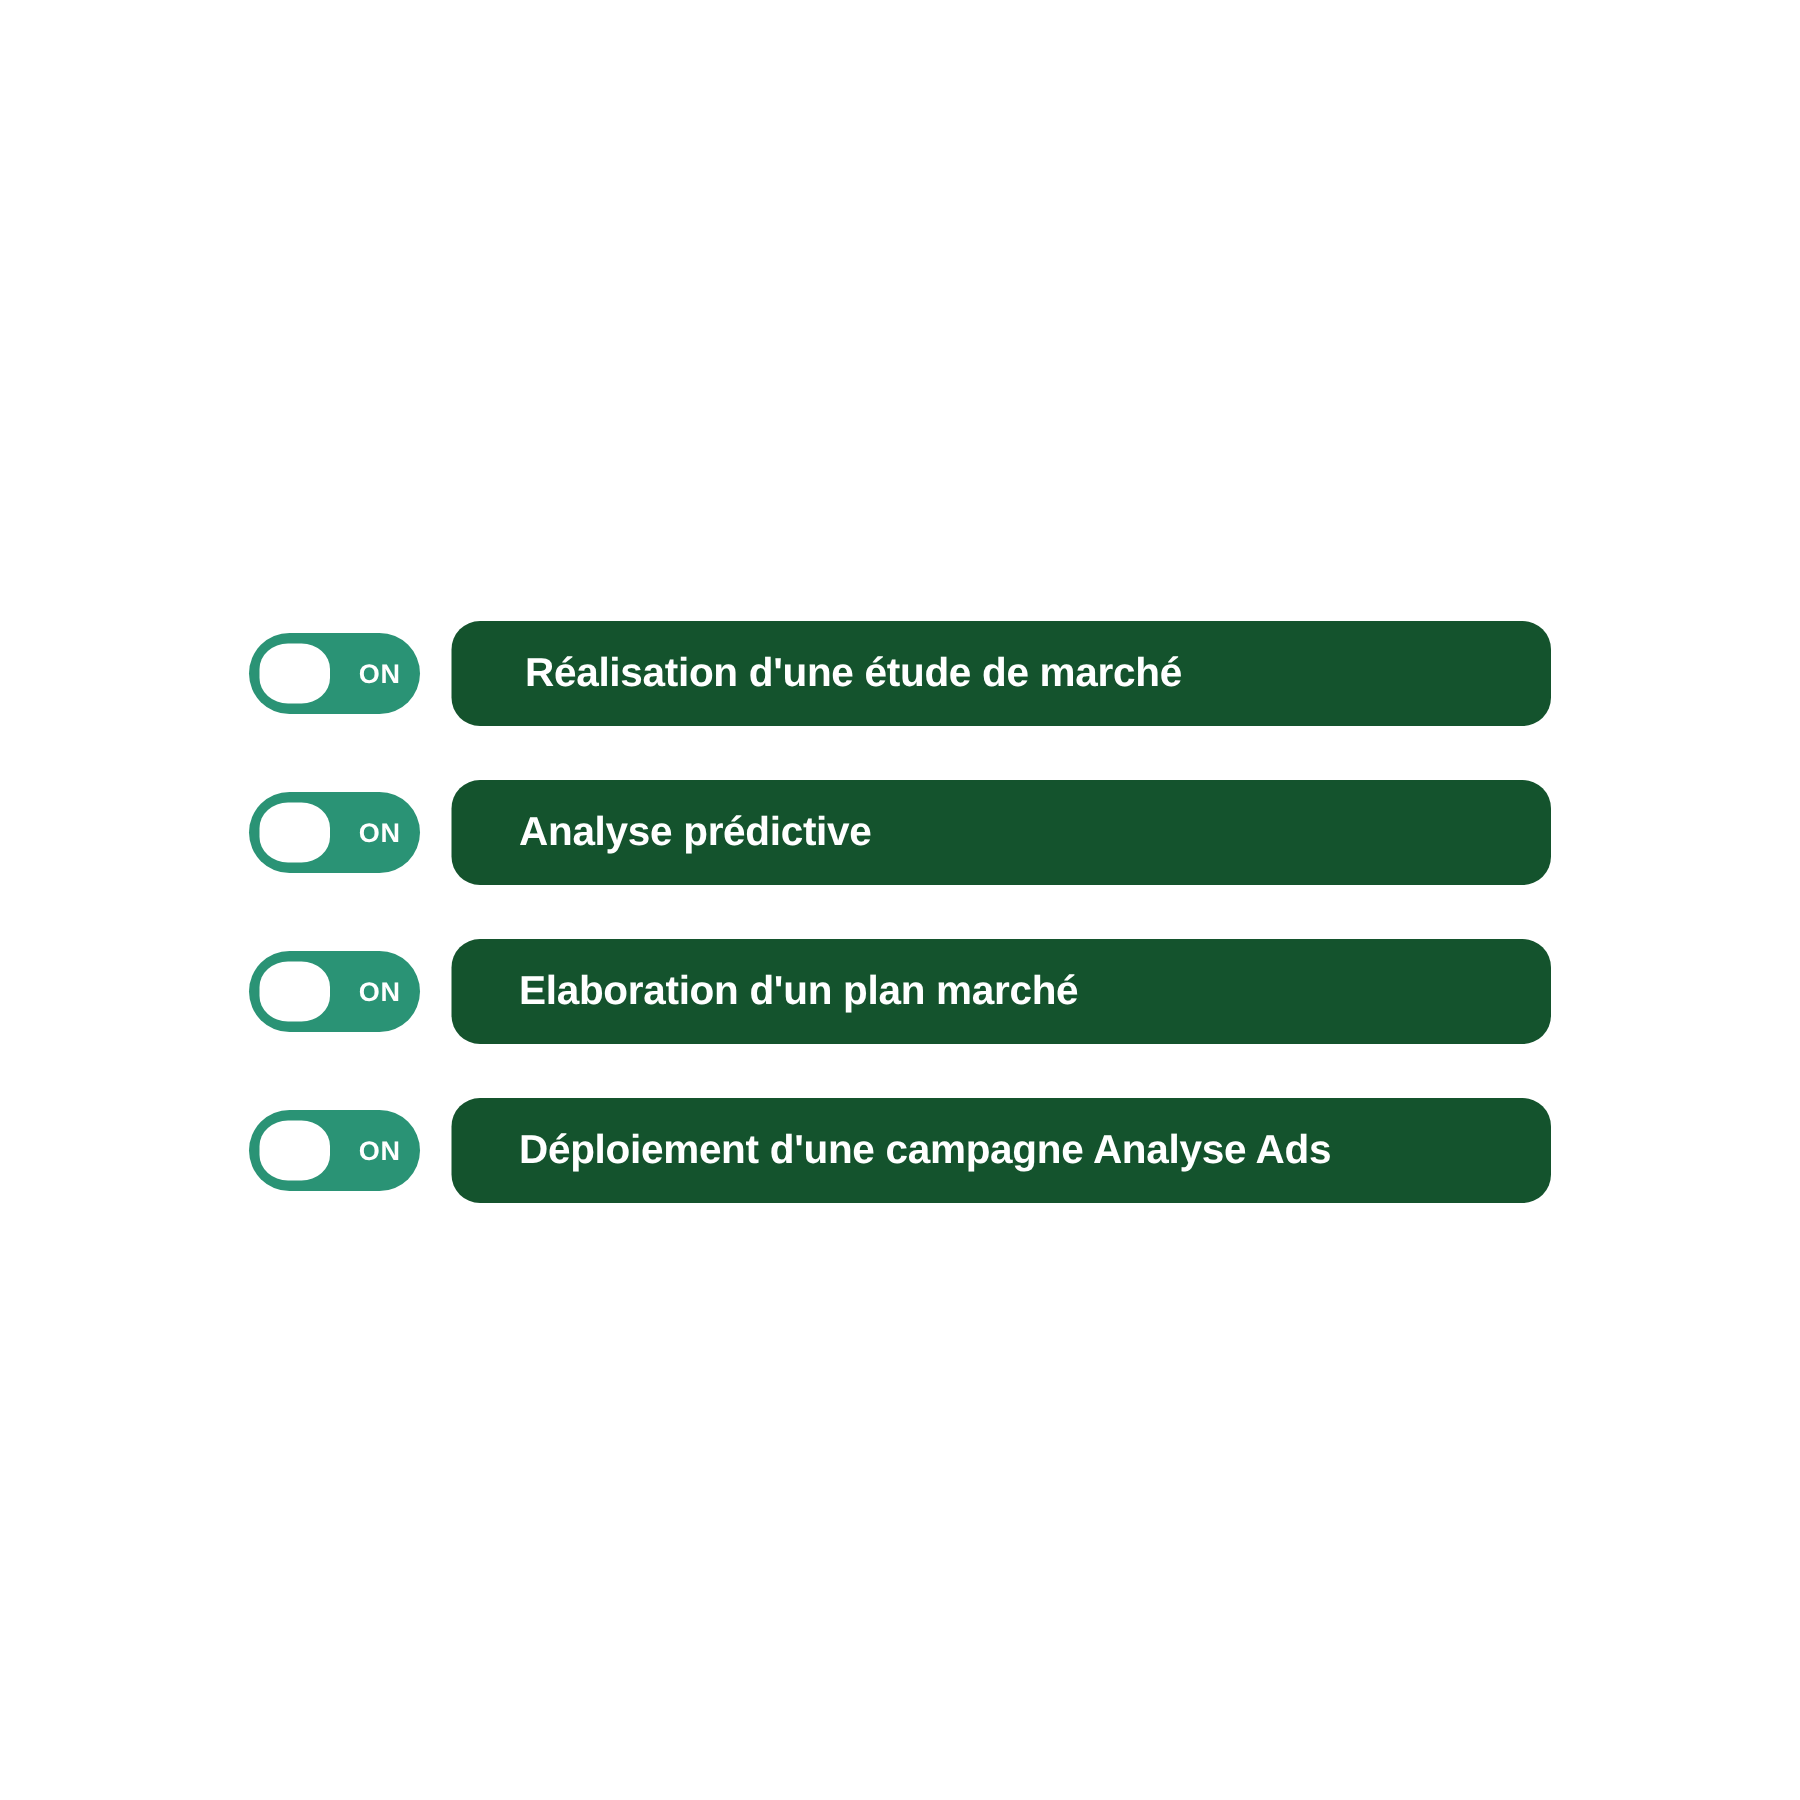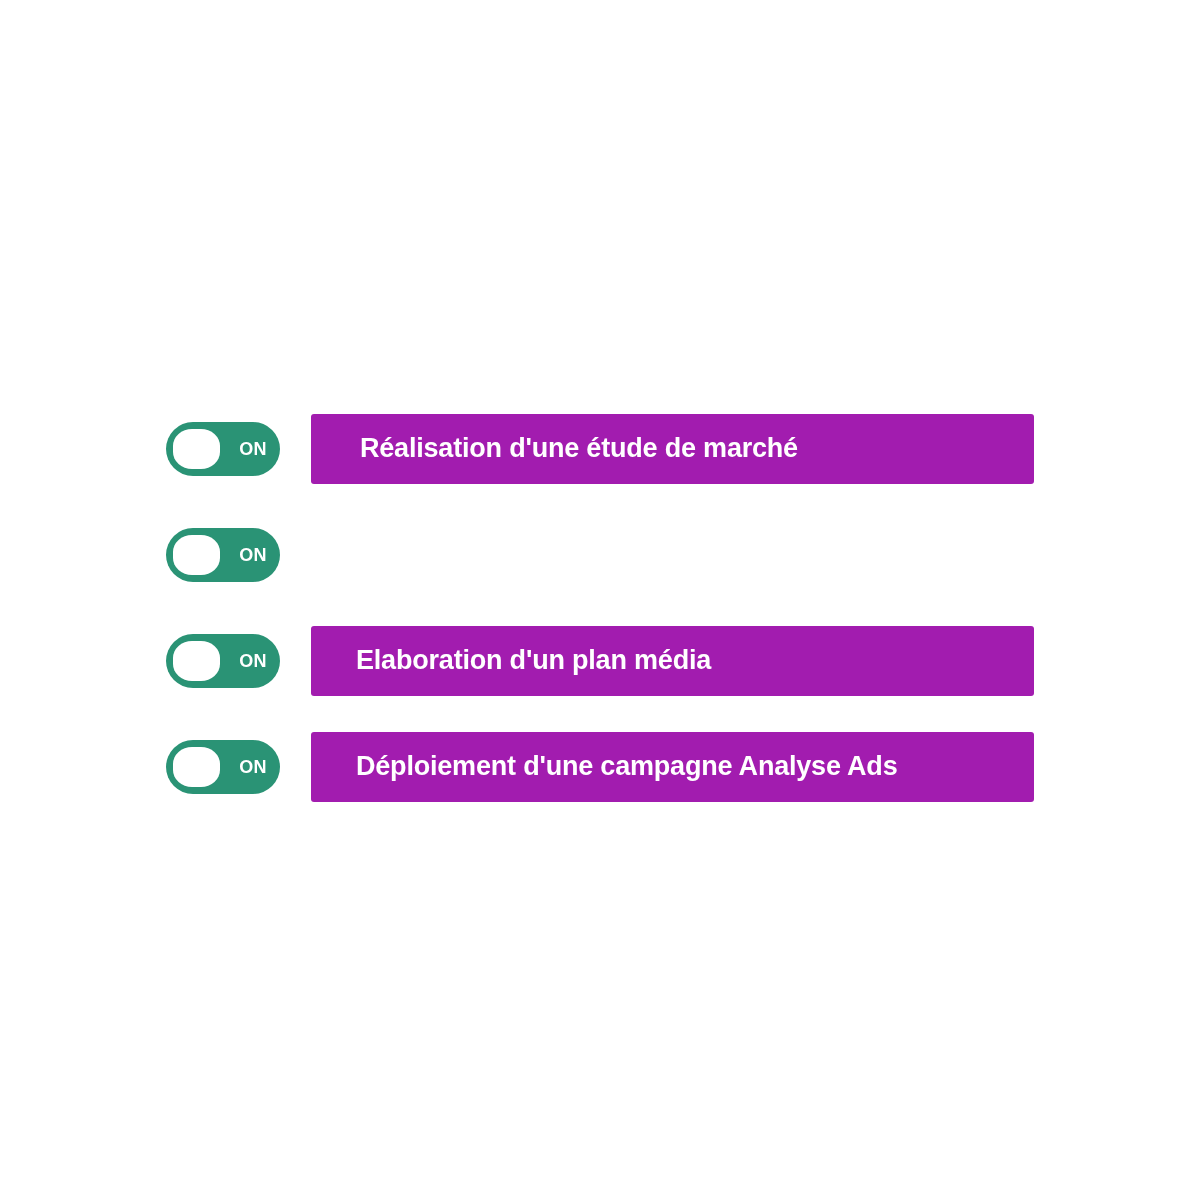--- a/index.html
+++ b/index.html
@@ -71,24 +71,24 @@
     color: #ffffff;
     font-size: 18px;
     font-weight: bold;
     letter-spacing: 0.4px;
     line-height: 1;
   }
 
   
   .task-bar {
     flex: 1 1 auto;
-    margin-left: 31px;
+    margin-left: 21px;
     height: 70px;
-    background: #a21caf;
-    border-radius: 3px;
+    background: #14532d;
+    border-radius: 19px;
     display: flex;
     align-items: center;
     box-sizing: border-box;
     padding-left: 45px;
     padding-right: 24px;
     cursor: pointer;
   }
 
   .toggle-row.first-row .task-bar {
     padding-left: 49px;
@@ -118,29 +118,32 @@
       <div class="task-bar">
         <span class="task-label">Réalisation d'une étude de marché</span>
       </div>
     </div>
 
     <div class="toggle-row">
       <div class="switch">
         <span class="switch-knob"></span>
         <span class="switch-label">ON</span>
       </div>
+      <div class="task-bar">
+        <span class="task-label">Analyse prédictive</span>
+      </div>
     </div>
 
     <div class="toggle-row">
       <div class="switch">
         <span class="switch-knob"></span>
         <span class="switch-label">ON</span>
       </div>
       <div class="task-bar">
-        <span class="task-label">Elaboration d'un plan média</span>
+        <span class="task-label">Elaboration d'un plan marché</span>
       </div>
     </div>
 
     <div class="toggle-row">
       <div class="switch">
         <span class="switch-knob"></span>
         <span class="switch-label">ON</span>
       </div>
       <div class="task-bar">
         <span class="task-label">Déploiement d'une campagne Analyse Ads</span>

